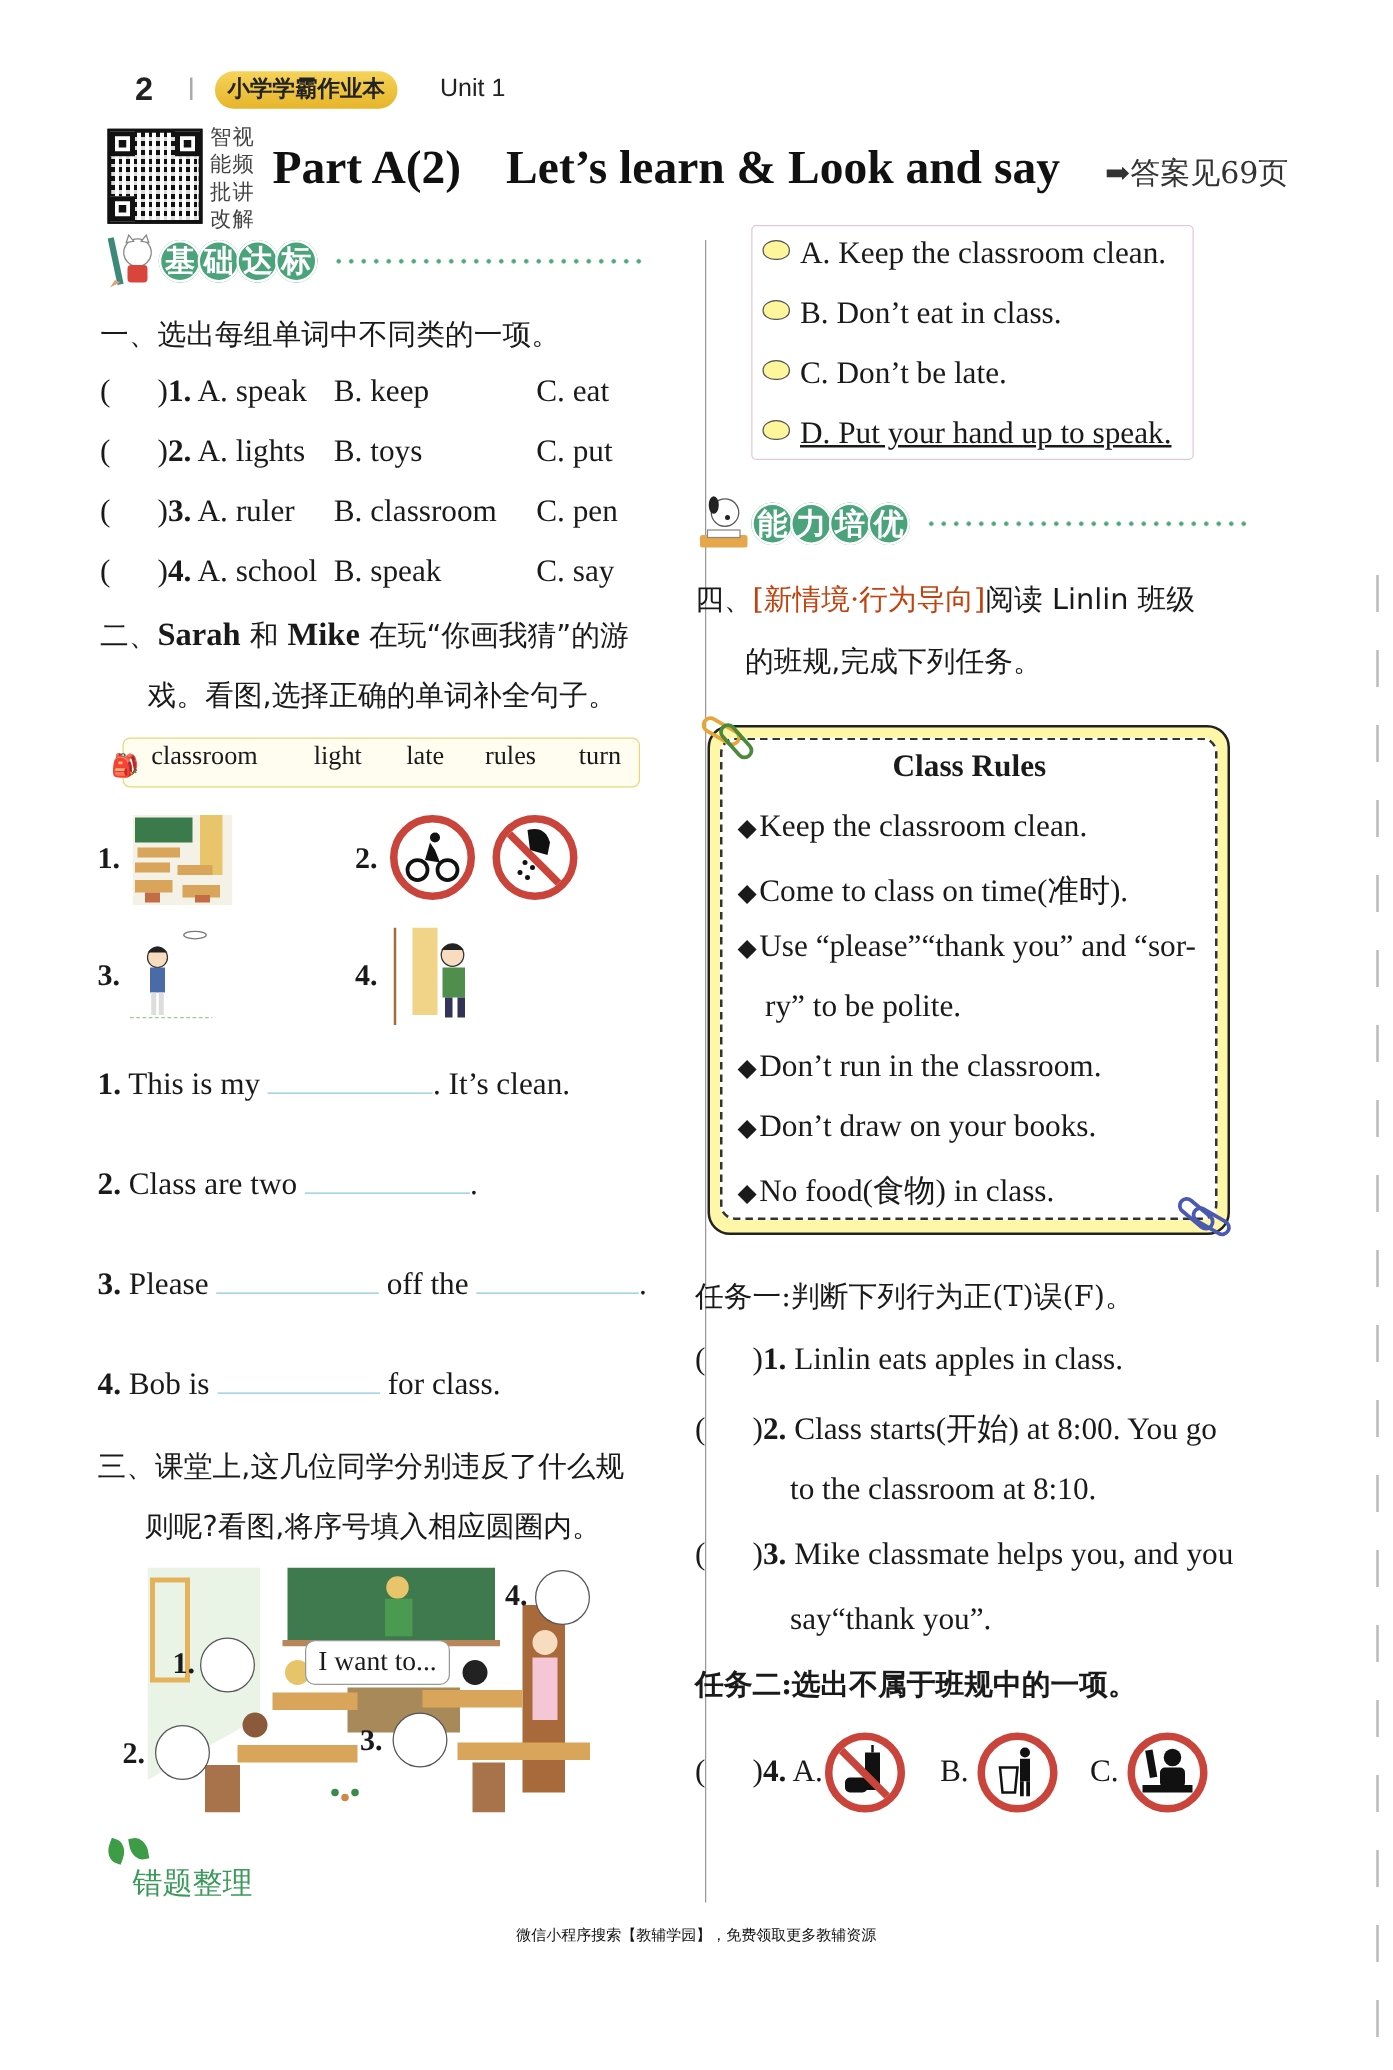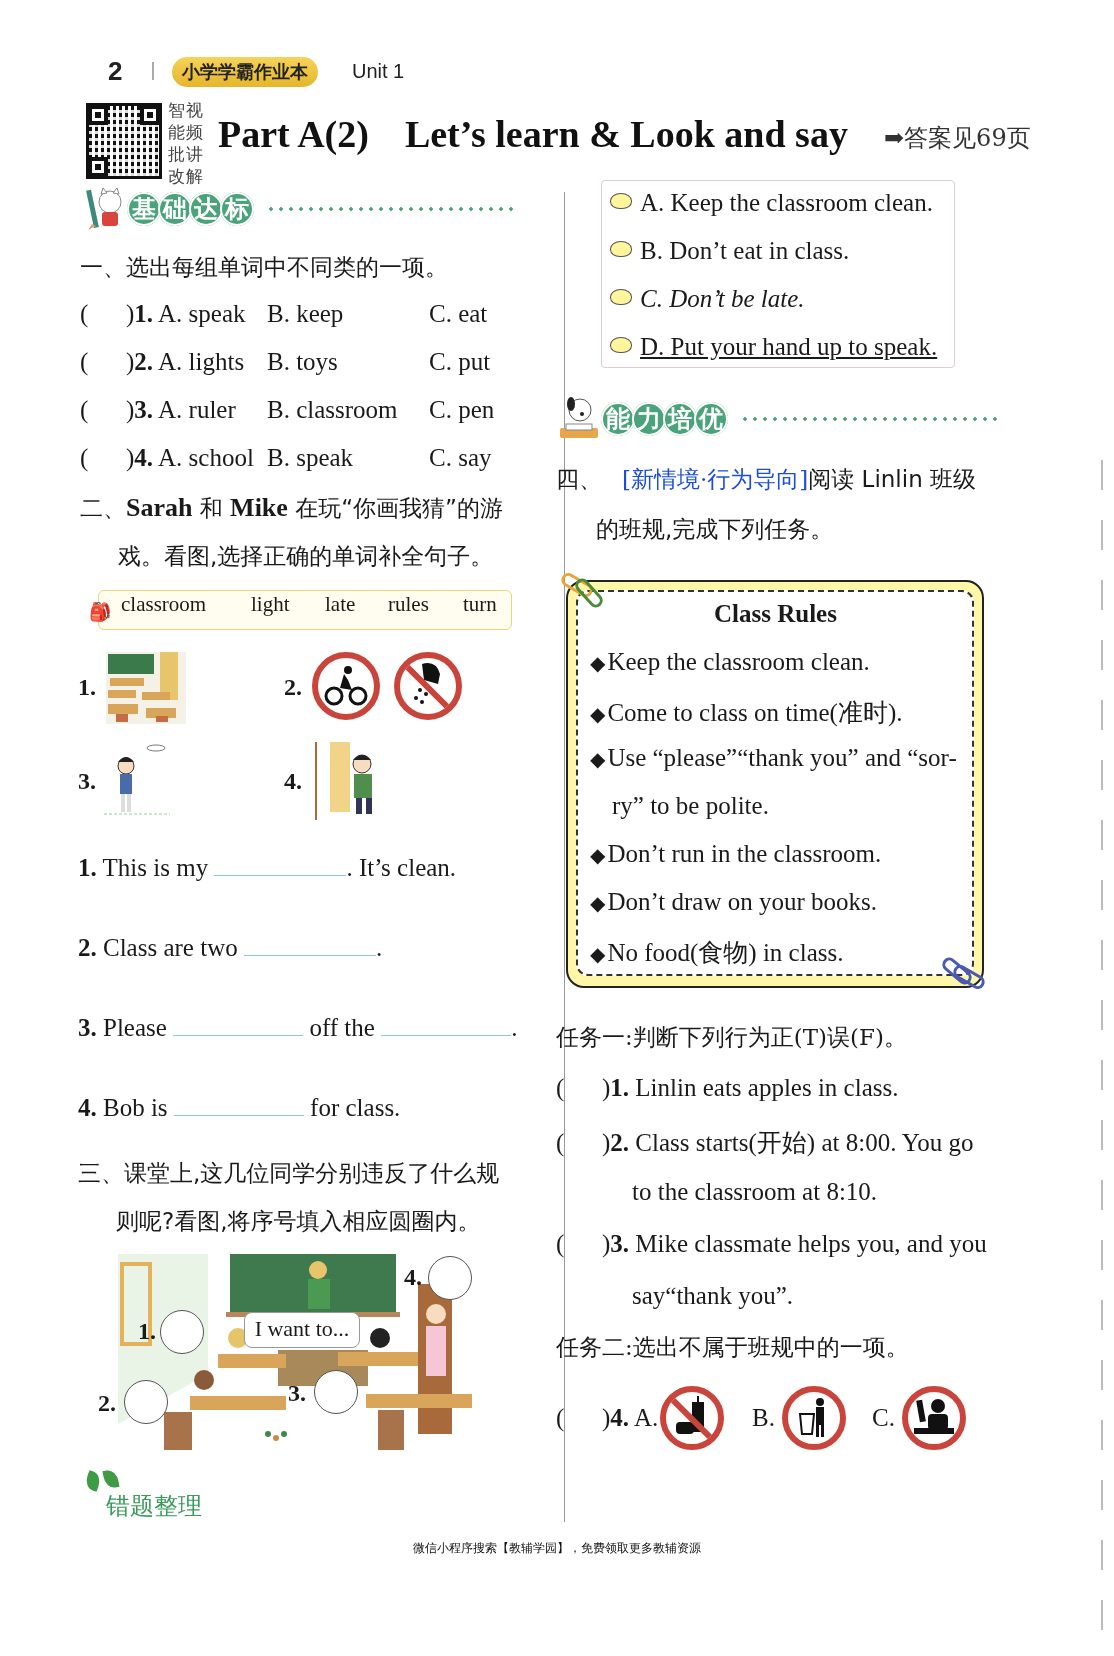--- a/index.html
+++ b/index.html
@@ -277,21 +277,21 @@
 <div class="num-label" style="left:98px;top:1390px;">2.</div>
 <div class="circle" style="left:124px;top:1380px;"></div>
 <div class="num-label" style="left:288px;top:1380px;">3.</div>
 <div class="circle" style="left:314px;top:1370px;"></div>
 <div class="num-label" style="left:404px;top:1264px;">4.</div>
 <div class="circle" style="left:428px;top:1256px;"></div>
 
 <div class="abs opt-box">
   <div class="opt-item" style="top:8px;"><span class="chick"></span><span>A. Keep the classroom clean.</span></div>
   <div class="opt-item" style="top:56px;"><span class="chick"></span><span>B. Don’t eat in class.</span></div>
-  <div class="opt-item" style="top:104px;font-style:italic;"><span class="chick"></span><span>C. Don’t be late.</span></div>
+  <div class="opt-item" style="top:104px;"><span class="chick"></span><span>C. Don’t be late.</span></div>
   <div class="opt-item" style="top:152px;text-decoration:underline;"><span class="chick"></span><span>D. Put your hand up to speak.</span></div>
 </div>
 
 <div class="abs banner" style="left:560px;top:396px;width:438px;">
   <div class="mascot">
     <svg width="40" height="46" viewBox="0 0 40 46">
       <rect x="0" y="32" width="38" height="10" rx="2" fill="#e6a64a"></rect>
       <rect x="6" y="28" width="26" height="6" fill="#fff" stroke="#888"></rect>
       <circle cx="20" cy="14" r="11" fill="#fff" stroke="#555"></circle>
       <ellipse cx="11" cy="8" rx="4" ry="7" fill="#222"></ellipse>
@@ -299,21 +299,21 @@
     </svg>
   </div>
   <span class="bubble">能</span>
   <span class="bubble">力</span>
   <span class="bubble">培</span>
   <span class="bubble">优</span>
   <span class="dots"></span>
 </div>
 
 <div class="abs q-heading" style="left:556px;top:464px;">
-  <span>四、</span><span style="color:#1d4ed8;font-family:'DejaVu Serif',serif;margin-left:20px;">[新情境·行为导向]</span><span>阅读 Linlin 班级</span>
+  <span>四、</span><span style="color:#c2410c;font-family:'DejaVu Serif',serif;">[新情境·行为导向]</span><span>阅读 Linlin 班级</span>
 </div>
 <div class="abs q-heading" style="left:596px;top:514px;">的班规,完成下列任务。</div>
 
 <div class="abs rules-frame"></div>
 <div class="abs rules-inner"></div>
 <div class="clip" style="left:560px;top:578px;border-color:#e6a63a;transform:rotate(30deg);"></div>
 <div class="clip" style="left:572px;top:586px;border-color:#4a8a3a;transform:rotate(48deg);"></div>
 <div class="clip" style="left:940px;top:964px;border-color:#4a5ab0;transform:rotate(40deg);"></div>
 <div class="clip" style="left:952px;top:970px;border-color:#4a5ab0;transform:rotate(30deg);"></div>
 
@@ -333,21 +333,21 @@
 </div>
 <div class="abs row" style="left:556px;top:1126px;">
   <span class="paren">(</span>)<b>2.</b> <span>Class starts(开始) at 8:00. You go</span>
 </div>
 <div class="abs row" style="left:632px;top:1178px;">to the classroom at 8:10.</div>
 <div class="abs row" style="left:556px;top:1230px;">
   <span class="paren">(</span>)<b>3.</b> <span>Mike classmate helps you, and you</span>
 </div>
 <div class="abs row" style="left:632px;top:1282px;">say“thank you”.</div>
 
-<div class="abs row" style="left:556px;top:1332px;font-family:'DejaVu Serif',serif;font-size:23px;">任务二:选出不属于班规中的一项。</div>
+<div class="abs row" style="left:556px;top:1332px;font-family:'DejaVu Serif',serif;font-size:23px;font-weight:bold;">任务二:选出不属于班规中的一项。</div>
 
 <div class="abs row" style="left:556px;top:1404px;">
   <span class="paren">(</span>)<b>4.</b> <span>A.</span>
 </div>
 <div class="sign" style="left:660px;top:1386px;">
   <svg width="52" height="52" viewBox="0 0 52 52" style="position:absolute;left:0;top:0">
     <rect x="26" y="10" width="12" height="30" fill="#111"></rect>
     <line x1="32" y1="4" x2="32" y2="10" stroke="#111" stroke-width="2"></line>
     <rect x="10" y="30" width="18" height="12" rx="4" fill="#111"></rect>
   </svg>

